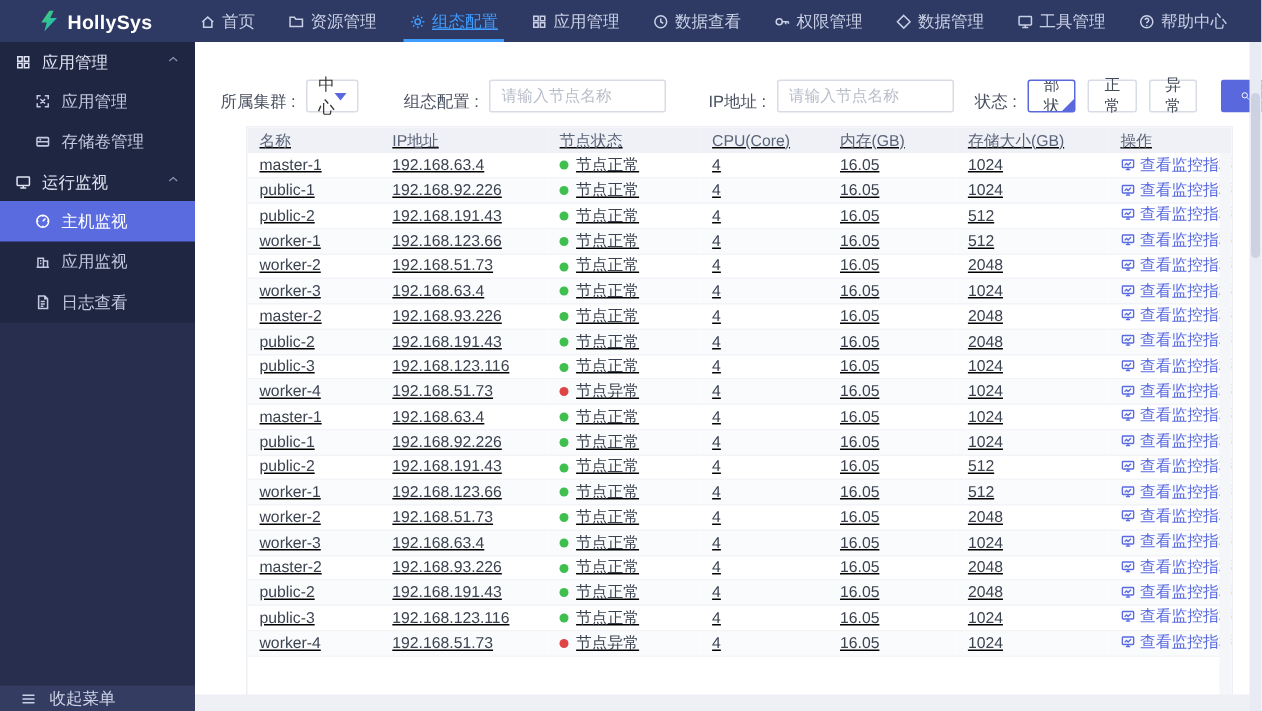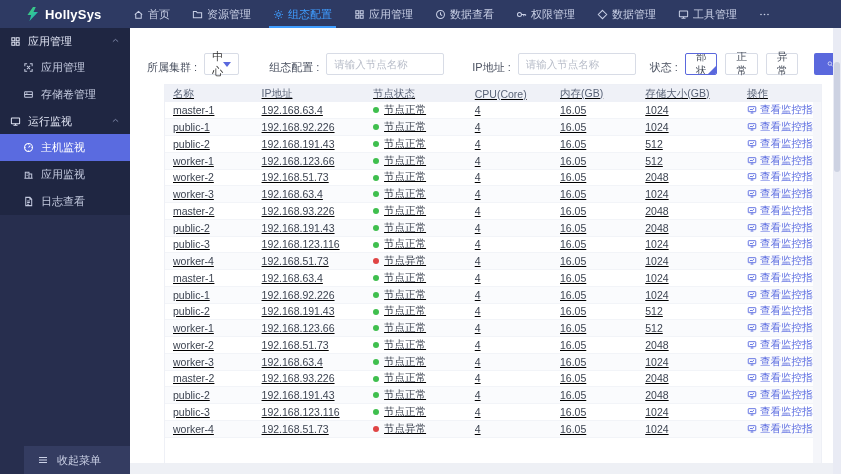--- a/index.html
+++ b/index.html
@@ -8,38 +8,38 @@
   .app { width:841px; height:474px; display:flex; flex-direction:column; }
 
   
   .navbar { height:28px; background:var(--navbar-bg); display:flex; align-items:center;
     color:#c9d0e6; font-size:11px; flex:0 0 28px; position:relative; }
   .logo { width:122px; display:flex; align-items:center; gap:5px; padding-left:26px; flex:0 0 122px;}
   .logo-text { color:#fff; font-weight:bold; font-size:13px; letter-spacing:.2px; }
   .nav-items { display:flex; align-items:stretch; height:28px; }
   .nav-item { display:flex; align-items:center; gap:4px; padding:0 11px; position:relative; cursor:pointer; white-space:nowrap;}
   .nav-item svg { width:11px; height:11px; }
-  .nav-item.active { color:var(--nav-active); }
+  .nav-item.active { color:var(--nav-active);text-decoration:underline; }
   .nav-item.active::after { content:''; position:absolute; left:7px; right:7px; bottom:0; height:2px; background:var(--nav-active); }
 
   
   .shell { flex:1; display:flex; min-height:0; }
 
   
   .sidebar { width:130px; flex:0 0 130px; background:var(--sidebar-bg); position:relative; color:#c3c9de; font-size:11px;}
   .menu { background:var(--menu-bg); }
   .sec-header { height:26px; display:flex; align-items:center; gap:7px; padding:0 10px; color:#dfe3f2; cursor:pointer;}
   .sec-header svg { width:11px; height:11px; }
   .sec-chevron { margin-left:auto; color:#8a93b5; }
   .sec-chevron svg { width:9px; height:9px; }
   .menu-item { height:27px; display:flex; align-items:center; gap:7px; padding-left:23px; cursor:pointer;}
   .menu-item svg { width:11px; height:11px; }
   .menu-item.active { background:var(--active-bg); color:#fff; }
-  .collapse-bar { position:absolute; left:0; right:0; bottom:0; height:28px; background:#343c61;
-    display:flex; align-items:center; gap:8px; padding-left:13px; color:#ccd2e7; cursor:pointer;margin-left:24px;}
+  .collapse-bar { position:absolute; left:0; right:0; bottom:0; height:17px; background:#343c61;
+    display:flex; align-items:center; gap:8px; padding-left:13px; color:#ccd2e7; cursor:pointer;}
   .collapse-bar svg { width:12px; height:12px; }
 
   
   .main { flex:1; background:#fff; position:relative; min-width:0; }
   .page-scroll { position:absolute; right:0; top:0; bottom:0; width:8px; background:#e9ebf4; }
   .page-scroll .thumb { position:absolute; top:34px; left:1px; width:6px; height:110px; border-radius:3px; background:#cdd2e2;}
   .bottom-strip { position:absolute; left:0; right:8px; bottom:0; height:11px; background:#eef0f5; }
 
   
   .filterbar { display:flex; align-items:flex-end; padding:15px 14px 0 17px; font-size:11px; color:#4a5160; height:47px;}
@@ -153,20 +153,28 @@
         </div>
         <div class="nav-item">
           <svg viewBox="0 0 12 12" fill="none" stroke="currentColor" stroke-width="1.1">
             <rect x="1.5" y="2.2" width="9" height="6.2" rx="0.5"></rect>
             <path d="M6 8.4v1.4M3.8 10.2h4.4"></path>
           </svg>
           <span>工具管理</span>
         </div>
         <div class="nav-item">
           <svg viewBox="0 0 12 12" fill="none" stroke="currentColor" stroke-width="1.1">
+            <circle cx="6" cy="6" r="4.4"></circle>
+            <path d="M4.8 4.7a1.3 1.3 0 1 1 1.9 1.3c-.5.3-.7.6-.7 1.1"></path>
+            <circle cx="6" cy="8.8" r=".55" fill="currentColor" stroke="none"></circle>
+          </svg>
+          <span>帮助中心</span>
+        </div>
+        <div class="nav-item">
+          <svg viewBox="0 0 12 12" fill="none" stroke="currentColor" stroke-width="1.1">
             <circle cx="2.2" cy="6" r=".9" fill="currentColor" stroke="none"></circle>
             <circle cx="6" cy="6" r=".9" fill="currentColor" stroke="none"></circle>
             <circle cx="9.8" cy="6" r=".9" fill="currentColor" stroke="none"></circle>
           </svg>
         </div>
       </nav>
 
   </header>
 
   <div class="shell">

